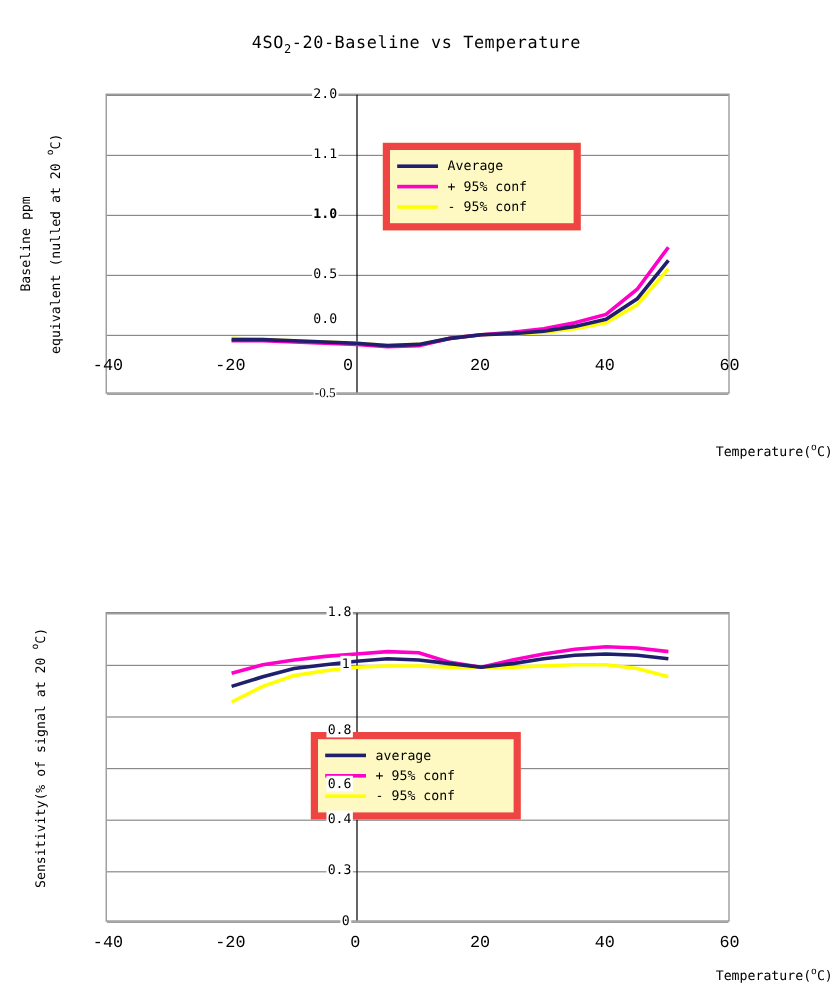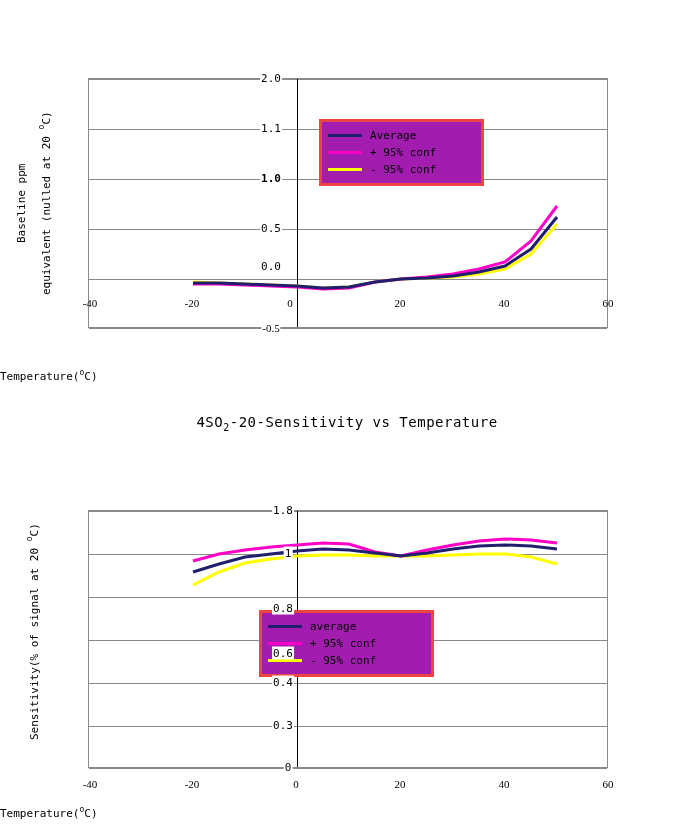--- a/index.html
+++ b/index.html
@@ -65,51 +65,51 @@
     position: absolute;
     font-size: 11px;
     font-family: "DejaVu Sans Mono", monospace;
     white-space: nowrap;
     transform: translate(-50%, -50%);
     background: #ffffff;
     padding: 0 1px;
   }
   .xlab {
     position: absolute;
-    font-size: 11px;
-    font-family: Liberation Serif, serif;
+    font-size: 14px;
+    font-family: Liberation Mono, monospace;
     white-space: nowrap;
     transform: translateX(-50%);
   }
 
   
   .xtitle {
     position: absolute;
     width: 100%;
-    text-align: left;
+    text-align: right;
     font-size: 11px;
     font-family: "DejaVu Sans Mono", monospace;
   }
   .xtitle sup { font-size: 8px; }
   .ytitle {
     position: absolute;
     font-size: 11px;
     font-family: "DejaVu Sans Mono", monospace;
     writing-mode: vertical-rl;
     transform: rotate(180deg);
     text-align: center;
     line-height: 15px;
   }
   .ytitle sup { font-size: 8px; }
 
   
   .legend {
     position: absolute;
-    border: 3px solid #ef4444;
-    background: #a21caf;
+    border: 6px solid #ef4444;
+    background: #fef9c3;
     padding: 5px 8px 5px 6px;
     box-sizing: border-box;
   }
   .legend-row {
     display: flex;
     align-items: center;
     height: 17px;
   }
   .legend-swatch {
     width: 34px;
@@ -122,20 +122,23 @@
     font-family: "DejaVu Sans Mono", monospace;
     white-space: nowrap;
   }
   svg { display: block; }
 </style>
 </head>
 <body>
 
 <div class="chart-block" id="chart1">
 
+  <div class="chart-title">
+    <span>4SO</span><sub>2</sub><span>-20-Baseline vs Temperature</span>
+  </div>
 
   <div class="ytitle" style="left:14px; top:96px; height:215px;">
     <span>Baseline ppm</span>
   </div>
   <div class="ytitle" style="left:34px; top:88px; height:230px;">
     <span>equivalent (nulled at 20 </span><sup>o</sup><span>C)</span>
   </div>
 
   <div class="plot" id="plot1">
 
@@ -187,23 +190,20 @@
   <div class="xlab" style="left:504px; top:297px;">40</div>
   <div class="xlab" style="left:608px; top:297px;">60</div>
 
   <div class="xtitle" style="top:368px;">
     <span>Temperature(</span><sup>o</sup><span>C)</span>
   </div>
 </div>
 
 <div class="chart-block" id="chart2">
 
-  <div class="chart-title">
-    <span>4SO</span><sub>2</sub><span>-20-Sensitivity vs Temperature</span>
-  </div>
 
   <div class="ytitle" style="left:22px; top:108px; height:248px;">
     <span>Sensitivity(% of signal at 20 </span><sup>o</sup><span>C)</span>
   </div>
 
   <div class="plot" id="plot2" style="top:110px;">
     <div class="gridline-h" style="top:0px;"></div>
     <div class="gridline-h" style="top:43px;"></div>
     <div class="gridline-h" style="top:86px;"></div>
     <div class="gridline-h" style="top:129px;"></div>

